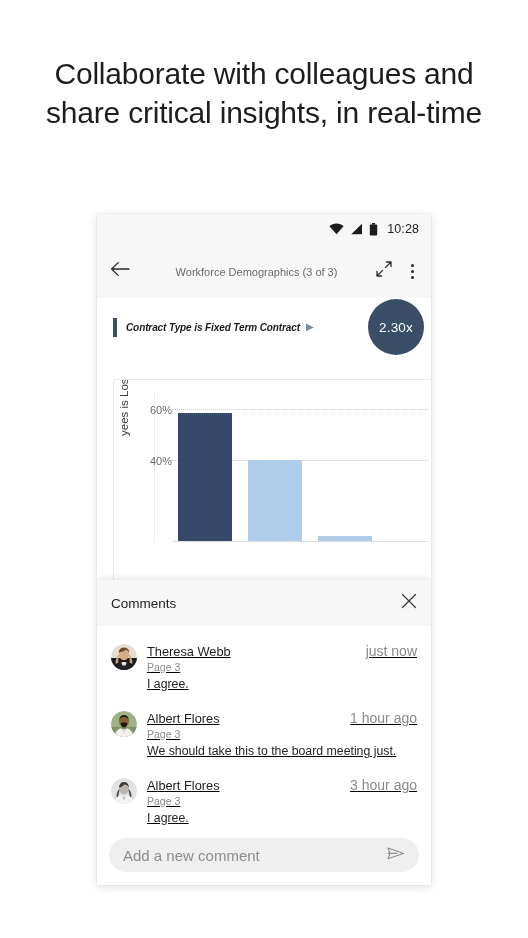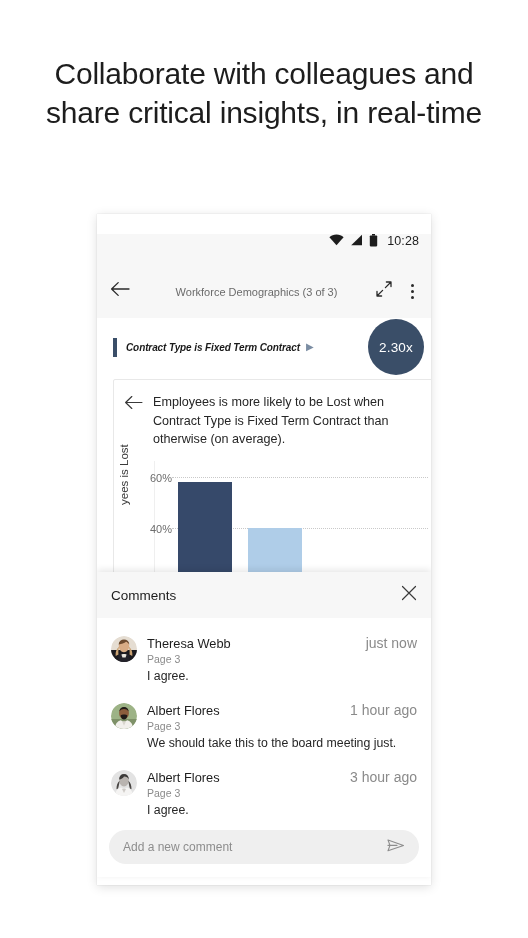--- a/index.html
+++ b/index.html
@@ -36,24 +36,24 @@
     background: #ffffff;
     box-shadow: 0 2px 10px rgba(0,0,0,0.13), 0 0 1px rgba(0,0,0,0.18);
     overflow: hidden;
   }
 
   
   .statusbar {
     height: 30px;
     background: #f7f7f7;
     display: flex;
+    align-items: center;
     justify-content: flex-end;
     padding-right: 12px;
     gap: 6px;
-    margin-top: 20px;
   }
   .statusbar svg { display: block; }
   .status-time {
     font-size: 12.5px;
     color: #1d1d1d;
     margin-left: 3px;
     letter-spacing: 0.1px;
   }
 
   
@@ -205,21 +205,21 @@
     position: absolute;
     left: 40px; top: 0; bottom: 0;
     border-left: 1px solid #efefef;
   }
 
   
   .comments {
     position: absolute;
     left: 0;
     right: 0;
-    bottom: 8px;
+    bottom: 0;
     height: 305px;
     background: #ffffff;
     box-shadow: 0 -2px 7px rgba(0,0,0,0.10);
     display: flex;
     flex-direction: column;
   }
   .comments-head {
     height: 46px;
     background: #f7f7f7;
     display: flex;
@@ -229,20 +229,21 @@
     flex: none;
   }
   .comments-title {
     font-size: 13.5px;
     color: #1d1d1d;
   }
   .comments-list {
     flex: 1;
     overflow: hidden;
     padding-top: 8px;
+    text-decoration: underline;
   }
   .comment {
     display: flex;
     padding: 9px 14px 9px 14px;
     gap: 10px;
   }
   .avatar {
     width: 26px;
     height: 26px;
     border-radius: 50%;
@@ -291,21 +292,21 @@
     display: flex;
     align-items: center;
     padding: 0 14px;
   }
   .composer-input {
     flex: 1;
     border: none;
     outline: none;
     background: transparent;
     font-family: "Liberation Sans", sans-serif;
-    font-size: 12px;
+    font-size: 15px;
     color: #262626;
   }
   .composer-input::placeholder { color: #8d8d8d; }
 </style>
 </head>
 <body>
 
 <div class="headline">Collaborate with colleagues and share critical insights, in real-time</div>
 
 <div class="phone">
@@ -358,28 +359,20 @@
   </div>
 
   <div class="insight">
     <div class="insight-bar"></div>
     <span class="insight-text">Contract Type is Fixed Term Contract</span>
     <span class="insight-caret">▶</span>
     <div class="insight-badge">2.30x</div>
   </div>
 
   <div class="chart-card">
-    <div class="chart-desc">
-      <span style="flex:none;margin-top:2px;">
-        <svg width="19" height="15" viewBox="0 0 20 16">
-            <path d="M8.2 1.6 1.6 8l6.6 6.4M1.8 8H19" stroke="#3a3a3a" stroke-width="1.25" fill="none" stroke-linecap="round" stroke-linejoin="round"></path>
-          </svg>
-      </span>
-      <span class="chart-desc-text">Employees is more likely to be Lost when Contract Type is Fixed Term Contract than otherwise (on average).</span>
-    </div>
 
     <div class="plot">
       <div class="plot-frame-left"></div>
       <div class="ylabel">yees is Lost</div>
 
       <div class="gridline" style="top:11%;">
         <span class="ytick">60%</span>
       </div>
 
       <div class="gridline" style="top:45%;">

